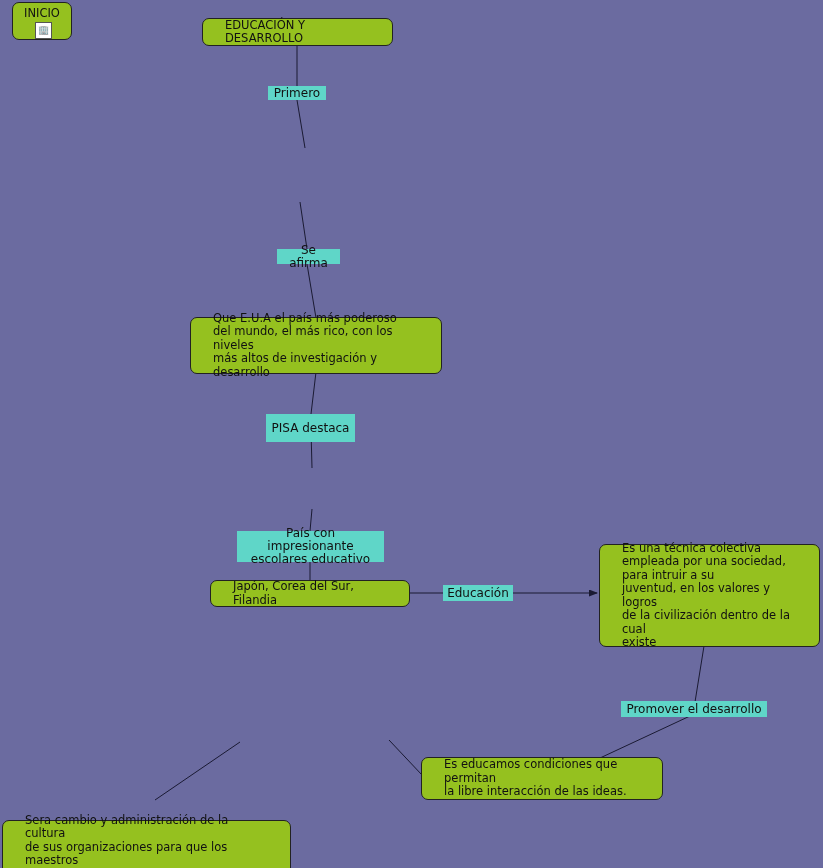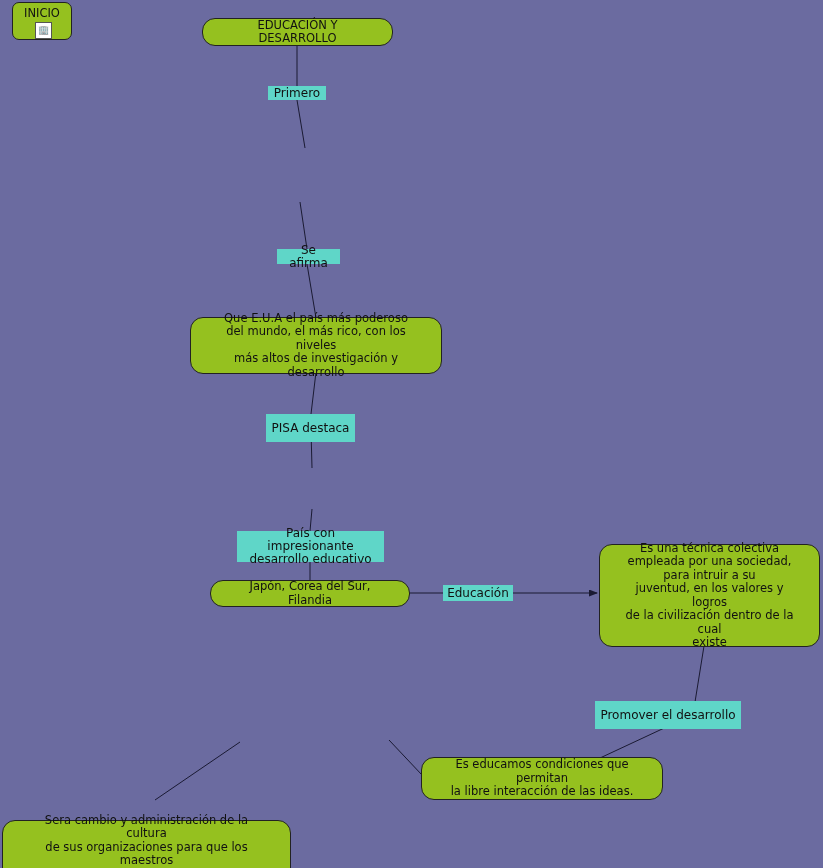--- a/index.html
+++ b/index.html
@@ -21,25 +21,24 @@
     top: 0;
     width: 823px;
     height: 868px;
     pointer-events: none;
   }
   .node {
     position: absolute;
     box-sizing: border-box;
     background: #95c11f;
     border: 1px solid #222222;
-    border-radius: 13px;
+    border-radius: 7px;
     color: #111111;
     font-size: 11.5px;
     line-height: 13.5px;
-    text-align: center;
     display: flex;
     align-items: center;
     justify-content: center;
     padding: 3px 22px;
     white-space: pre-line;
   }
   .label {
     position: absolute;
     box-sizing: border-box;
     background: #5fd6c8;
@@ -164,25 +163,25 @@
   <div class="label" style="left:277px; top:249px; width:63px; height:15px;">
     <span>Se afirma</span>
   </div>
 
   <div class="label" style="left:266px; top:414px; width:89px; height:28px;">
     <span>PISA destaca</span>
   </div>
 
   <div class="label" style="left:237px; top:531px; width:147px; height:31px;">
     <span>País con impresionante
-desarrollo educativo</span>
+escolares educativo</span>
   </div>
 
   <div class="label" style="left:443px; top:585px; width:70px; height:16px;">
     <span>Educación</span>
   </div>
 
-  <div class="label" style="left:595px; top:701px; width:146px; height:28px;">
+  <div class="label" style="left:621px; top:701px; width:146px; height:16px;">
     <span>Promover el desarrollo</span>
   </div>
 
 
 </div>
 
 </body></html>

